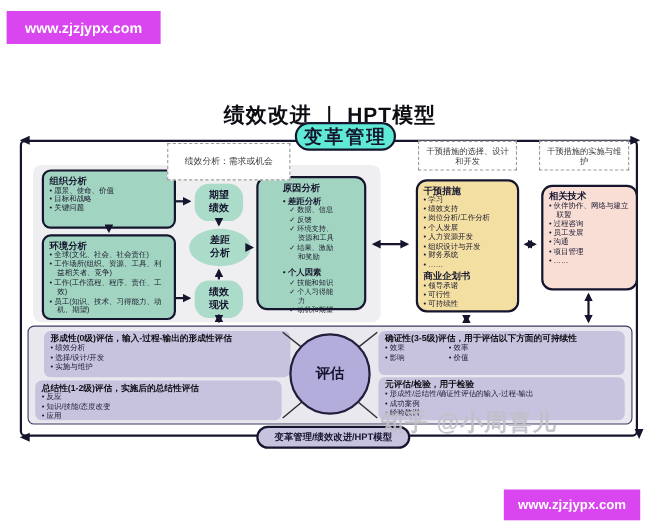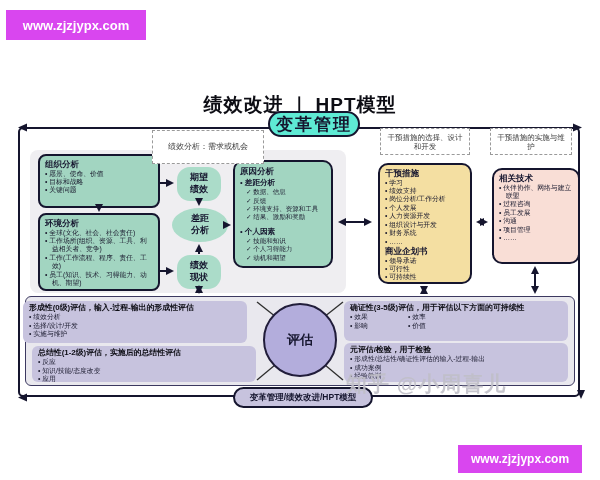--- a/index.html
+++ b/index.html
@@ -36,29 +36,29 @@
   .chk::before{content:"✓ ";}
   .sec{font-size:7.6px;font-weight:bold;line-height:1.4;padding-left:7px;text-indent:-7px;}
   .sec::before{content:"•  ";font-weight:normal;}
   #org{left:38px;top:154px;width:122px;height:54px;}
   #env{left:38px;top:213px;width:122px;height:78px;}
   .smallgreen{background:#abdcc9;border-radius:13px;display:flex;align-items:center;justify-content:center;z-index:3;}
   .smallgreen span{display:block;width:2em;text-align:center;font-size:9px;font-weight:600;line-height:1.3;}
   #desired{left:177px;top:167px;width:44px;height:34px;}
   #actual{left:177px;top:255px;width:44px;height:34px;}
   #gap{left:172px;top:208px;width:56px;height:34px;border-radius:50%;}
-  #cause{left:233px;top:160px;width:100px;height:108px;border-radius:10px;padding:4px 5px;}
+  #cause{left:233px;top:160px;width:100px;height:122px;border-radius:10px;padding:4px 22px;}
   #cause .t{margin-bottom:1px;}
   #cause .gapline{height:5px;}
   #interv{left:378px;top:163px;width:94px;height:121px;background:#f4dfa2;border-radius:10px;}
   #tech{left:492px;top:168px;width:88px;height:96px;background:#f9ded6;border-radius:10px;}
   
   .lav{background:#c7c3de;border-radius:6px;padding:2px 6px;z-index:3;}
   .lav .t{font-weight:bold;font-size:7.9px;line-height:1.3;color:#0d0d14;}
-  #formative{left:23px;top:301px;width:224px;height:42px;}
+  #formative{left:40px;top:301px;width:224px;height:42px;}
   #summative{left:32px;top:346px;width:224px;height:36px;}
   #confirm{left:344px;top:301px;width:224px;height:40px;}
   #meta{left:344px;top:343px;width:224px;height:39px;}
   .cols{display:flex;}
   .cols .c1{width:58px;}
   
   #eval-circle{left:263px;top:303px;width:74px;height:74px;border-radius:50%;background:#b3addc;border:2px solid #211d3a;
                display:flex;align-items:center;justify-content:center;font-size:13px;font-weight:bold;z-index:5;}
   svg.layer{position:absolute;left:0;top:0;z-index:4;pointer-events:none;}
 </style>

